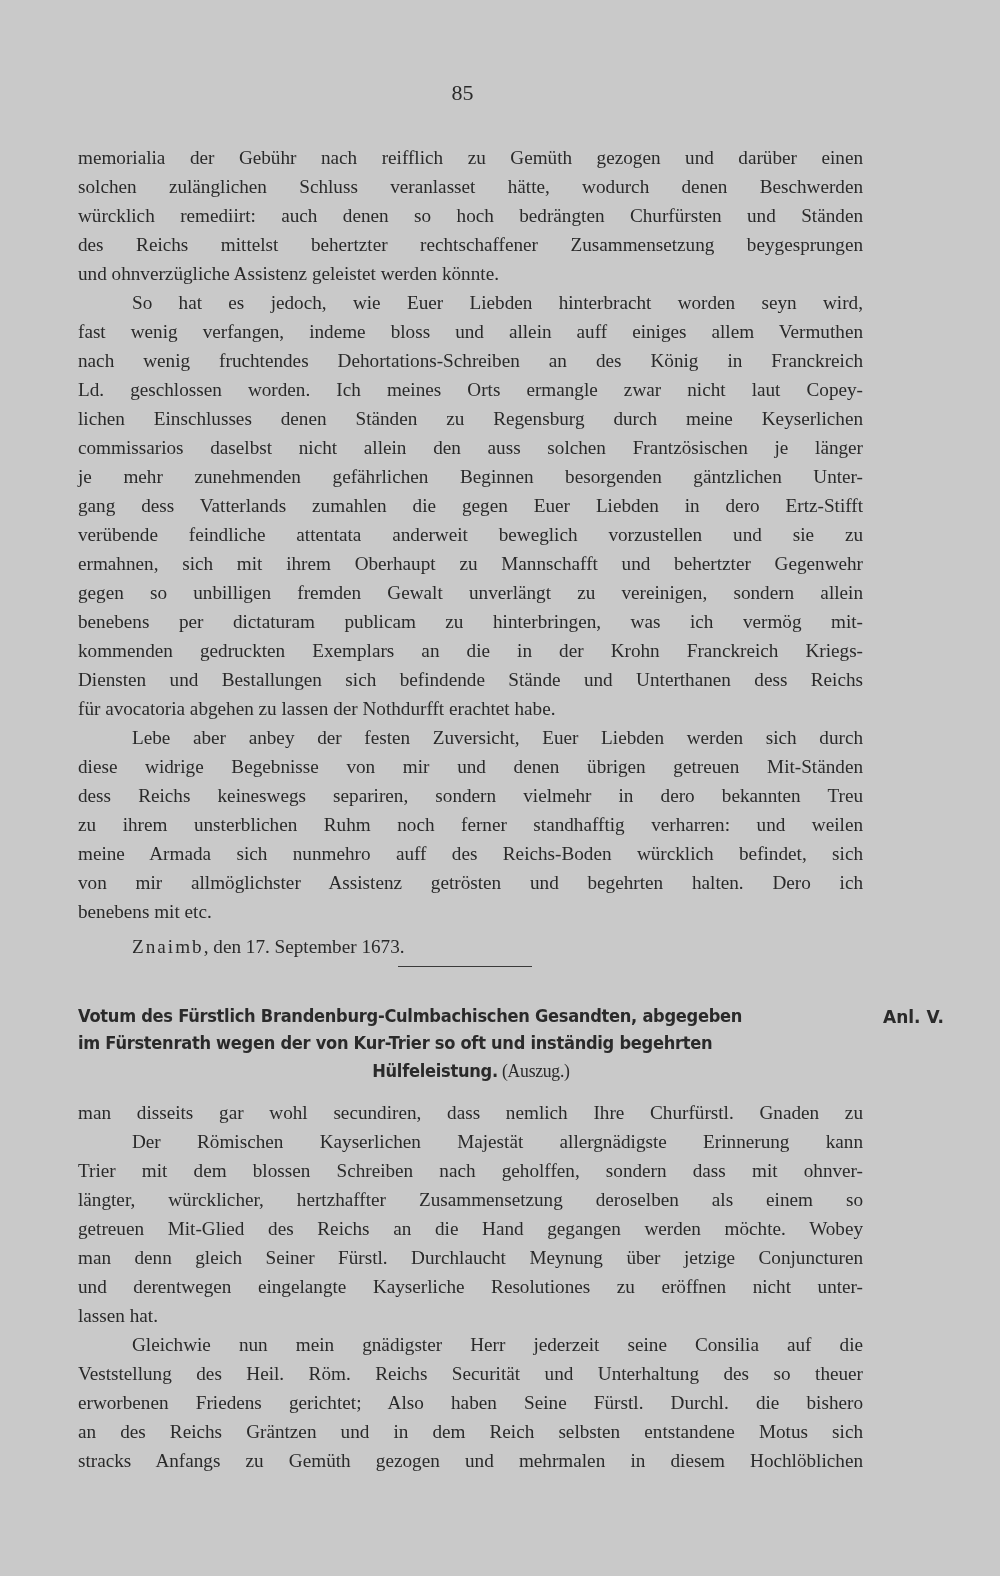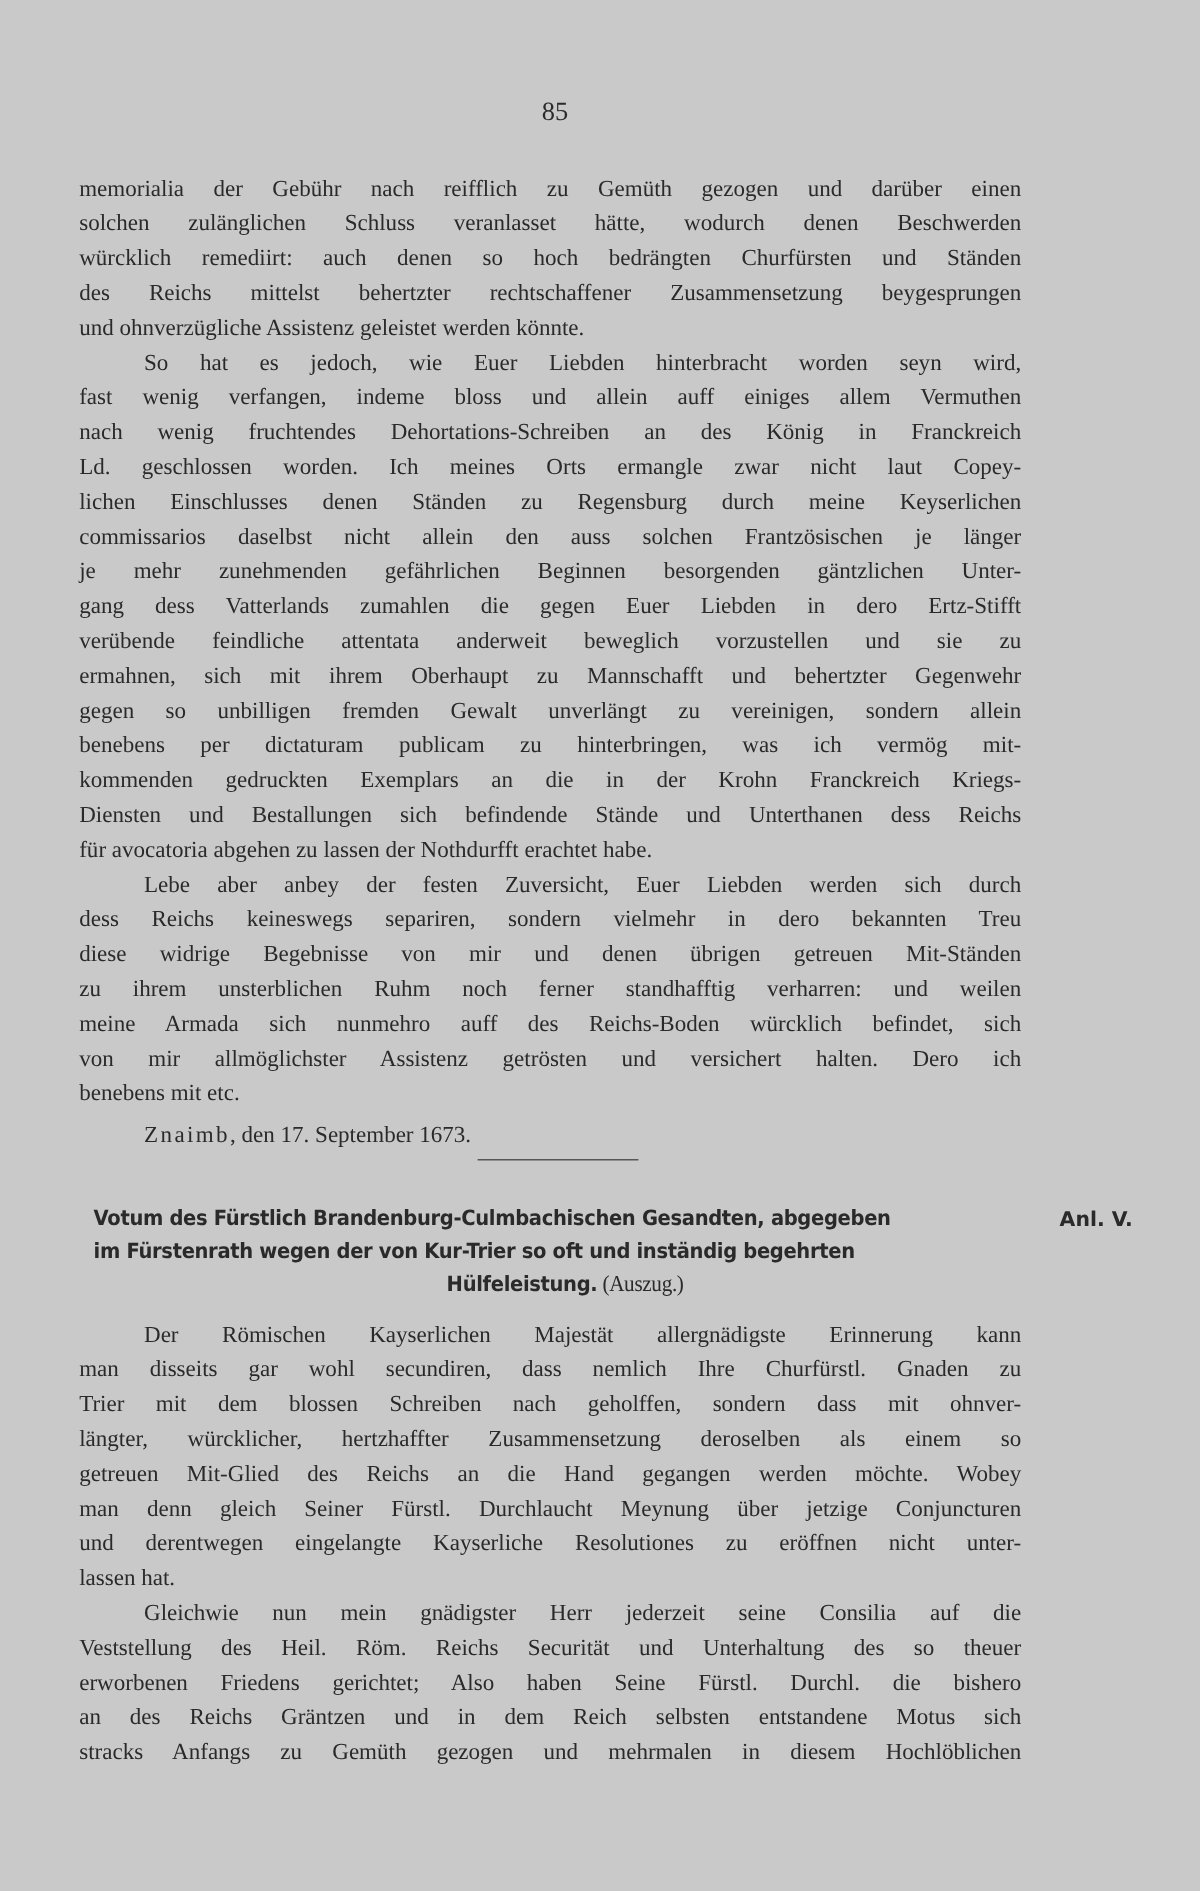--- a/index.html
+++ b/index.html
@@ -10,21 +10,21 @@
     overflow: hidden;
     font-family: "DejaVu Serif", "Liberation Serif", serif;
     color: #2a2a2a;
   }
   .page-number {
     position: absolute; top: 80px; left: 0; width: 925px;
     text-align: center; font-size: 22px;
     font-family: Liberation Serif, serif;
   }
   .text-block {
-    position: absolute; left: 66px; width: 785px;
+    position: absolute; left: 78px; width: 785px;
     font-family: "Liberation Serif", serif;
     font-size: 19.2px;
     line-height: 29px;
   }
   .line {
     display: block; white-space: nowrap;
     text-align: justify; text-align-last: justify;
     height: 29px;
   }
   .line.last { text-align-last: left; }
@@ -74,42 +74,42 @@
   <span class="line">gang dess Vatterlands zumahlen die gegen Euer Liebden in dero Ertz-Stifft</span>
   <span class="line">verübende feindliche attentata anderweit beweglich vorzustellen und sie zu</span>
   <span class="line">ermahnen, sich mit ihrem Oberhaupt zu Mannschafft und behertzter Gegenwehr</span>
   <span class="line">gegen so unbilligen fremden Gewalt unverlängt zu vereinigen, sondern allein</span>
   <span class="line">benebens per dictaturam publicam zu hinterbringen, was ich vermög mit-</span>
   <span class="line">kommenden gedruckten Exemplars an die in der Krohn Franckreich Kriegs-</span>
   <span class="line">Diensten und Bestallungen sich befindende Stände und Unterthanen dess Reichs</span>
   <span class="line last">für avocatoria abgehen zu lassen der Nothdurfft erachtet habe.</span>
 
   <span class="line indent">Lebe aber anbey der festen Zuversicht, Euer Liebden werden sich durch</span>
+  <span class="line">diese widrige Begebnisse von mir und denen übrigen getreuen Mit-Ständen</span>
   <span class="line">dess Reichs keineswegs separiren, sondern vielmehr in dero bekannten Treu</span>
-  <span class="line">diese widrige Begebnisse von mir und denen übrigen getreuen Mit-Ständen</span>
   <span class="line">zu ihrem unsterblichen Ruhm noch ferner standhafftig verharren: und weilen</span>
   <span class="line">meine Armada sich nunmehro auff des Reichs-Boden würcklich befindet, sich</span>
-  <span class="line">von mir allmöglichster Assistenz getrösten und versichert halten. Dero ich</span>
+  <span class="line">von mir allmöglichster Assistenz getrösten und begehrten halten. Dero ich</span>
   <span class="line last">benebens mit etc.</span>
 
   <span class="line indent last" style="margin-top:6px;"><span class="spaced">Znaimb</span><span>, den 17. September 1673.</span></span>
 </div>
 
 <div class="divider"></div>
 
 <div class="heading">
   <span class="hl">Votum des Fürstlich Brandenburg-Culmbachischen Gesandten, abgegeben</span>
   <span class="hl">im Fürstenrath wegen der von Kur-Trier so oft und inständig begehrten</span>
   <span class="hl center"><span>Hülfeleistung.</span><span class="auszug"> (Auszug.)</span></span>
 </div>
 <div class="margin-note">Anl. V.</div>
 
 <div class="text-block" style="top:1098px;">
+  <span class="line">man disseits gar wohl secundiren, dass nemlich Ihre Churfürstl. Gnaden zu</span>
   <span class="line indent">Der Römischen Kayserlichen Majestät allergnädigste Erinnerung kann</span>
-  <span class="line">man disseits gar wohl secundiren, dass nemlich Ihre Churfürstl. Gnaden zu</span>
   <span class="line">Trier mit dem blossen Schreiben nach geholffen, sondern dass mit ohnver-</span>
   <span class="line">längter, würcklicher, hertzhaffter Zusammensetzung deroselben als einem so</span>
   <span class="line">getreuen Mit-Glied des Reichs an die Hand gegangen werden möchte. Wobey</span>
   <span class="line">man denn gleich Seiner Fürstl. Durchlaucht Meynung über jetzige Conjuncturen</span>
   <span class="line">und derentwegen eingelangte Kayserliche Resolutiones zu eröffnen nicht unter-</span>
   <span class="line last">lassen hat.</span>
   <span class="line indent">Gleichwie nun mein gnädigster Herr jederzeit seine Consilia auf die</span>
   <span class="line">Veststellung des Heil. Röm. Reichs Securität und Unterhaltung des so theuer</span>
   <span class="line">erworbenen Friedens gerichtet; Also haben Seine Fürstl. Durchl. die bishero</span>
   <span class="line">an des Reichs Gräntzen und in dem Reich selbsten entstandene Motus sich</span>

